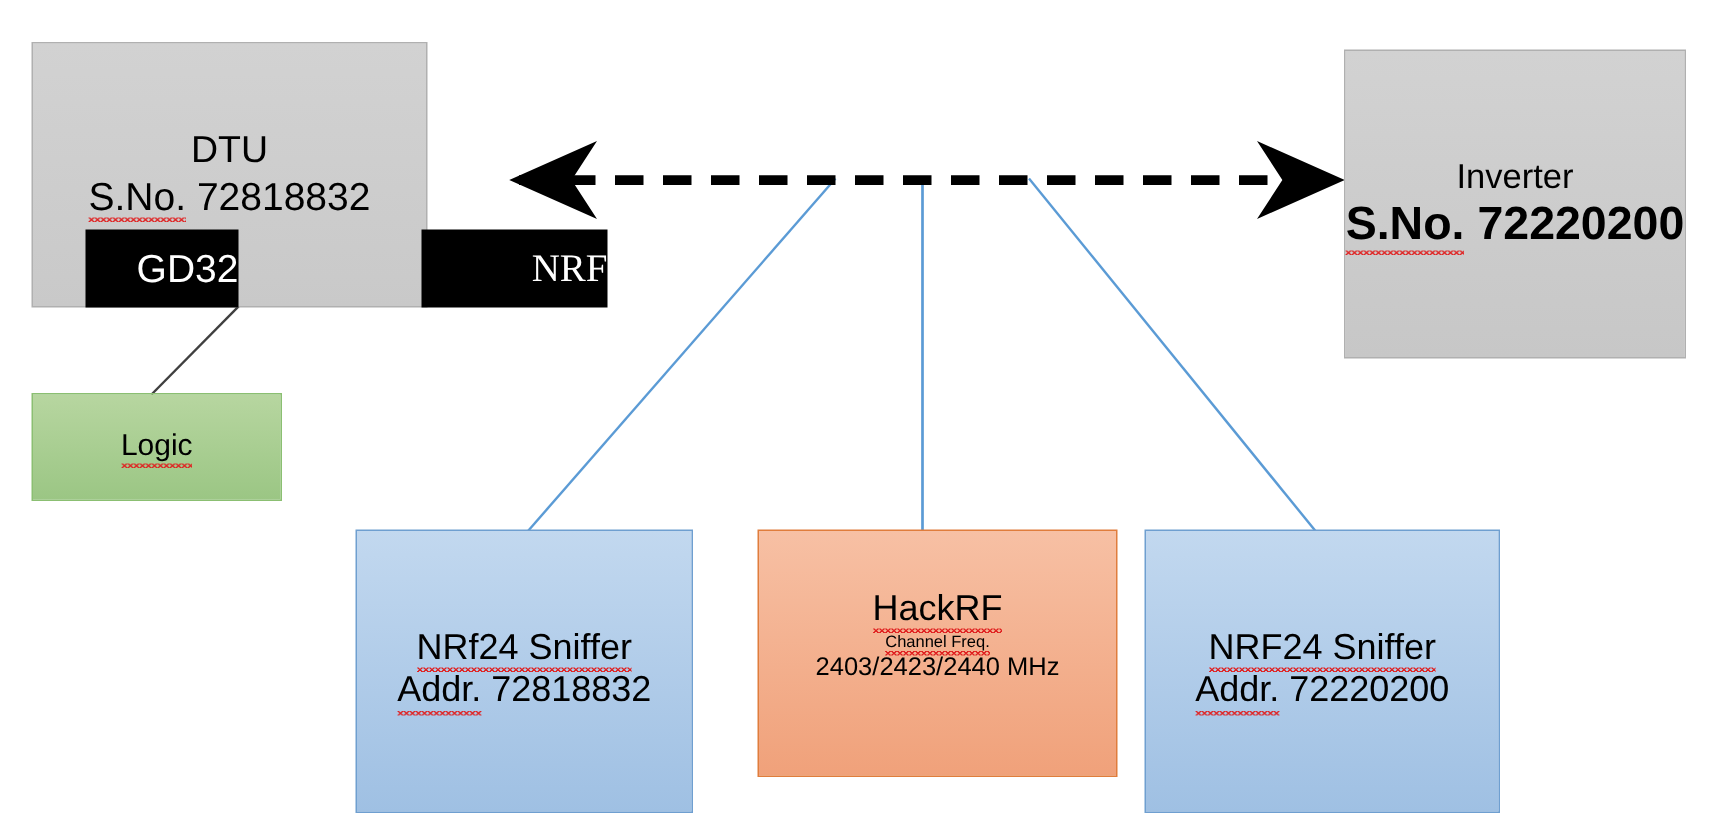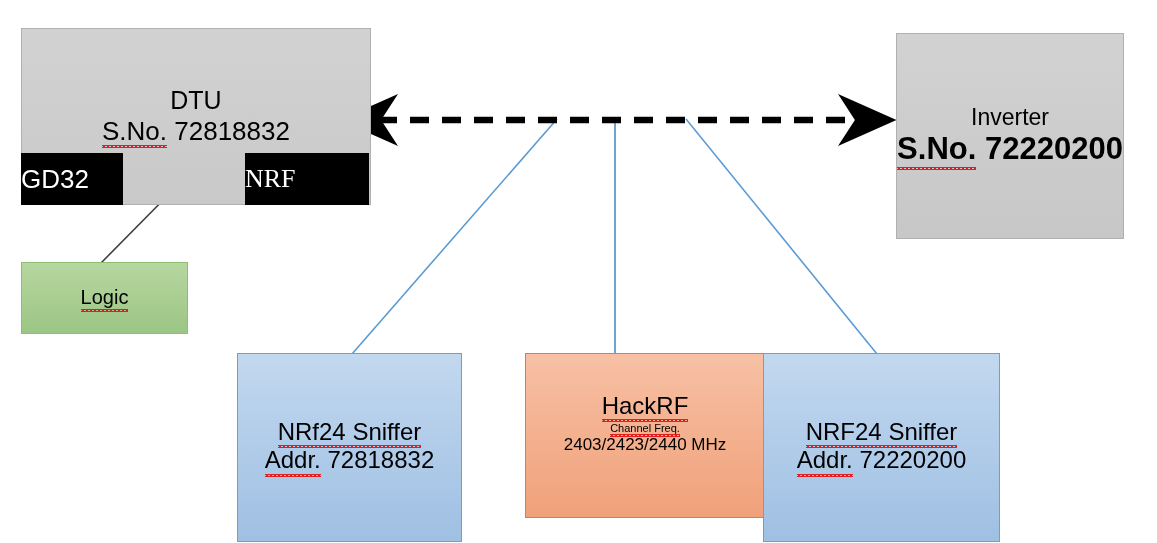--- a/index.html
+++ b/index.html
@@ -27,40 +27,41 @@
     justify-content: center;
     text-align: center;
     color: #000000;
     line-height: 1.18;
   }
 
   
   #dtu-box {
     left: 21px;
     top: 28px;
-    width: 350px;
+    width: 264px;
     height: 177px;
     background: linear-gradient(180deg, #d2d2d2 0%, #c9c9c9 100%);
     border: 1px solid #b0b0b0;
     justify-content: flex-start;
     padding-top: 57px;
   }
   #dtu-box .l1 { font-size: 25px; }
   #dtu-box .l2 { font-size: 26px; }
 
   
   .chip {
     position: absolute;
     background: #000000;
     color: #ffffff;
     font-size: 26px;
     display: flex;
     align-items: center;
-    justify-content: flex-start;
+    justify-content: flex-end;
     box-sizing: border-box;
+    margin-left: 36px;
   }
   #gd32-chip { left: 21px;  top: 153px; width: 102px; height: 52px; }
   #nrf-chip  { left: 245px; top: 153px; width: 124px; height: 52px; font-family: Liberation Serif, serif; }
 
   
   #inverter-box {
     left: 896px;
     top: 33px;
     width: 228px;
     height: 206px;
@@ -89,21 +90,21 @@
     background: linear-gradient(180deg, #c2d8ef 0%, #9fc0e3 100%);
     justify-content: flex-start;
     padding-top: 64px;
   }
   #sniffer-left  { left: 237px; width: 225px; }
   #sniffer-right { left: 763px; width: 237px; }
   .tool .l1 { font-size: 24px; }
   .tool .l2 { font-size: 24px; }
 
   #hackrf-box {
-    left: 525px;
+    left: 505px;
     width: 240px;
     top: 353px;
     height: 165px;
     border: 1px solid #e07d3c;
     background: linear-gradient(180deg, #f7c0a4 0%, #f0a17a 100%);
     justify-content: flex-start;
     padding-top: 38px;
   }
   #hackrf-box .l1 { font-size: 24px; }
   #hackrf-box .l2 { font-size: 11px; margin-top: 2px; }

